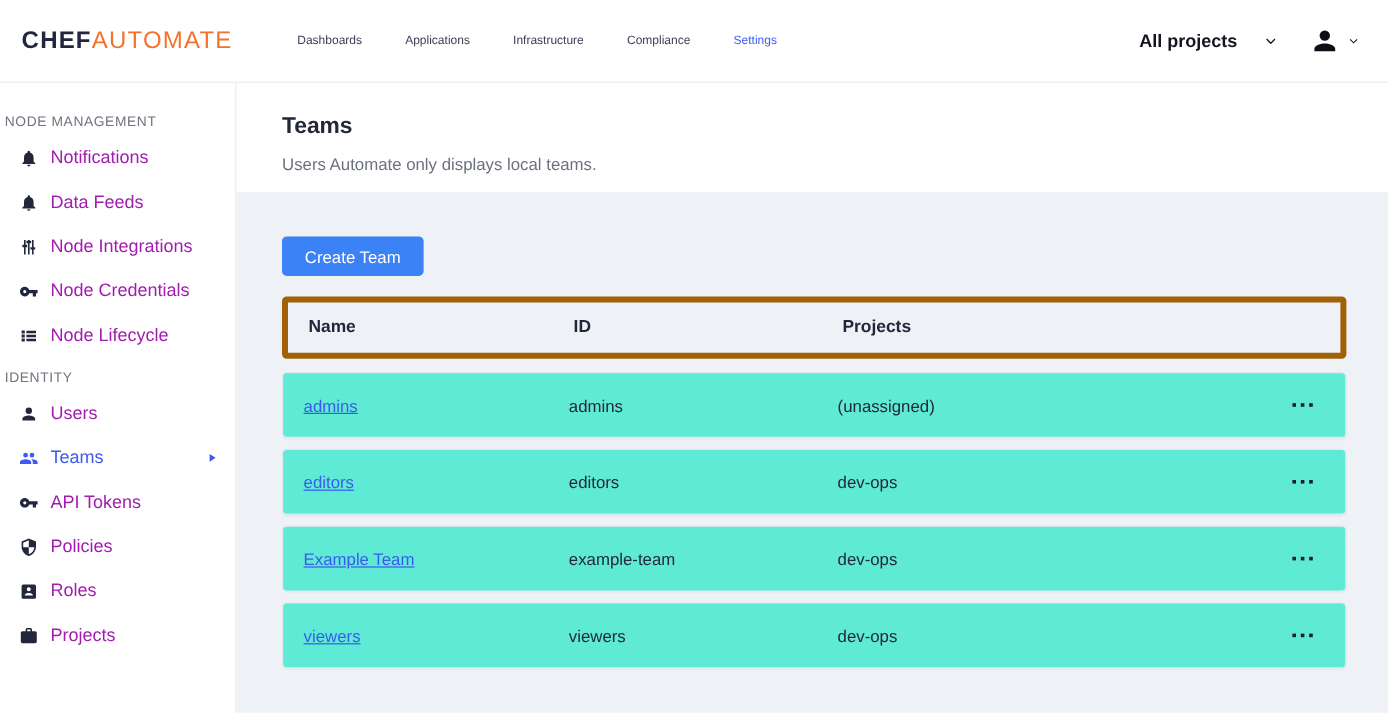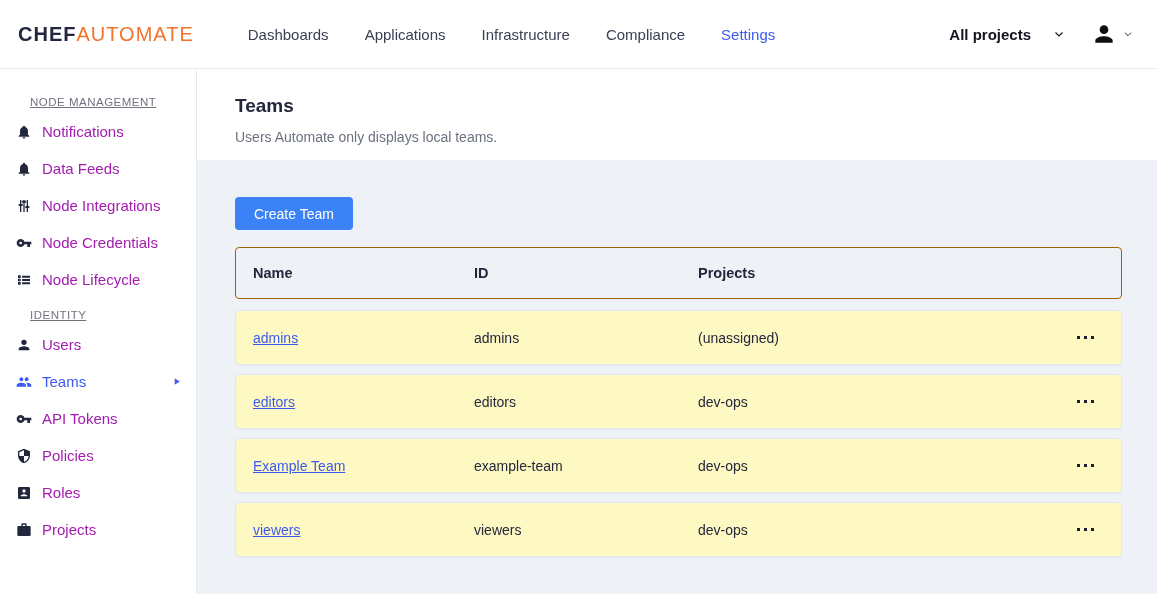--- a/index.html
+++ b/index.html
@@ -17,21 +17,21 @@
     border-bottom: 1px solid #e7eaef;
     display: flex;
     align-items: center;
     padding: 0 24px 0 18px;
   }
   .logo { font-size: 20px; letter-spacing: 1px; cursor: pointer; white-space: nowrap; }
   .logo-chef { font-weight: 800; color: #22263e; }
   .logo-auto { font-weight: 400; color: #f4732c; text-align: right; }
   nav.main-nav { display: flex; margin-left: 54px; gap: 36px; }
   nav.main-nav a {
-    font-size: 15px;
+    font-size: 10px;
     color: #3a3e54;
     text-decoration: none;
     cursor: pointer;
   }
   nav.main-nav a.active { color: #3d5af1; }
   .header-right { margin-left: auto; display: flex; align-items: center; gap: 26px; }
   .projects-filter {
     display: flex; align-items: center; gap: 22px;
     font-size: 15px; font-weight: 700; color: #14161f; cursor: pointer;
   }
@@ -48,22 +48,21 @@
     min-width: 197px;
     background: #ffffff;
     border-right: 1px solid #e7eaef;
     padding-top: 16px;
     height: 100%;
   }
   .section-title {
     font-size: 11.5px;
     letter-spacing: .5px;
     color: #70747f;
-    padding: 11px 0 5px 30px;
-    text-decoration: underline;
+    padding: 11px 0 5px 4px;
   }
   .side-item {
     height: 37px;
     display: flex;
     align-items: center;
     padding: 0 14px 0 16px;
     gap: 10px;
     font-size: 15px;
     color: #a21caf;
     text-decoration: none;
@@ -99,30 +98,30 @@
   }
   .teams-table { width: 887px; }
   .trow-grid {
     display: grid;
     grid-template-columns: 221px 224px 1fr 48px;
     align-items: center;
     padding: 0 8px 0 17px;
   }
   .thead {
     background: #eef1f6;
-    border: 1px solid #a16207;
+    border: 5px solid #a16207;
     border-radius: 4px;
     height: 52px;
     font-size: 14.5px;
     font-weight: 700;
     color: #23273c;
     margin-bottom: 11px;
   }
   .trow {
-    background: #fef9c3;
+    background: #5eead4;
     border: 1px solid #e2e7ed;
     border-radius: 4px;
     height: 55px;
     font-size: 14px;
     color: #23273c;
     margin-bottom: 9px;
     box-shadow: 0 1px 1px rgba(40,50,70,.03);
   }
   .team-link { color: #3b5af0; text-decoration: underline; cursor: pointer; width: max-content; }
   .menu-btn {

